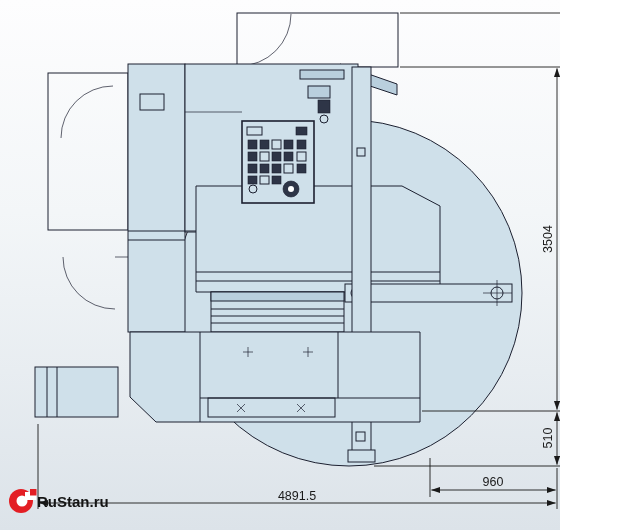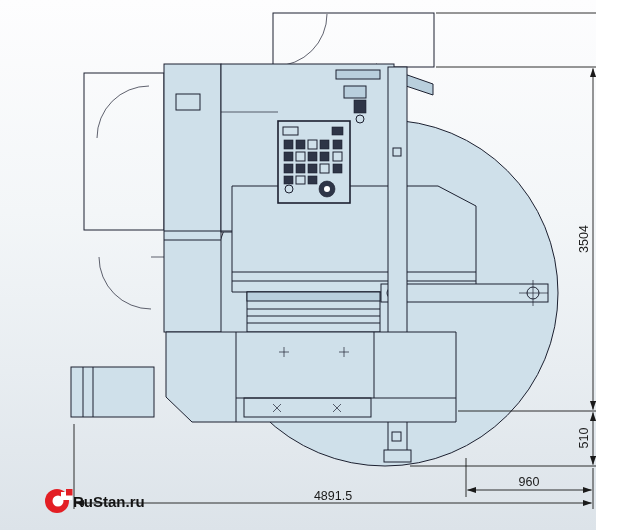--- a/index.html
+++ b/index.html
@@ -11,21 +11,20 @@
   .stage {
     position: relative;
     width: 560px;
     height: 530px;
     overflow: hidden;
     background: linear-gradient(180deg,
       var(--background-top, #fdfdfe) 0%,
       #f3f6f8 40%,
       #e8edf1 70%,
       var(--background-bottom, #dce3e9) 100%);
-    padding-left: 36px;
   }
   svg { display: block; }
 
   .mf   { fill: var(--machine-fill, #cfe0ea); stroke: var(--outline, #1c2030); stroke-width: 1; }
   .mf2  { fill: var(--machine-fill-dark, #b9cfdd); stroke: var(--outline, #1c2030); stroke-width: 1; }
   .nf   { fill: none; stroke: var(--outline, #1c2030); stroke-width: 1; }
   .ln   { stroke: var(--outline, #1c2030); stroke-width: 1; fill: none; }
   .thin { stroke: var(--outline, #1c2030); stroke-width: 0.7; fill: none; }
   .dark { fill: var(--panel-button, #2e3547); stroke: var(--outline, #1c2030); stroke-width: 0.6; }
 

